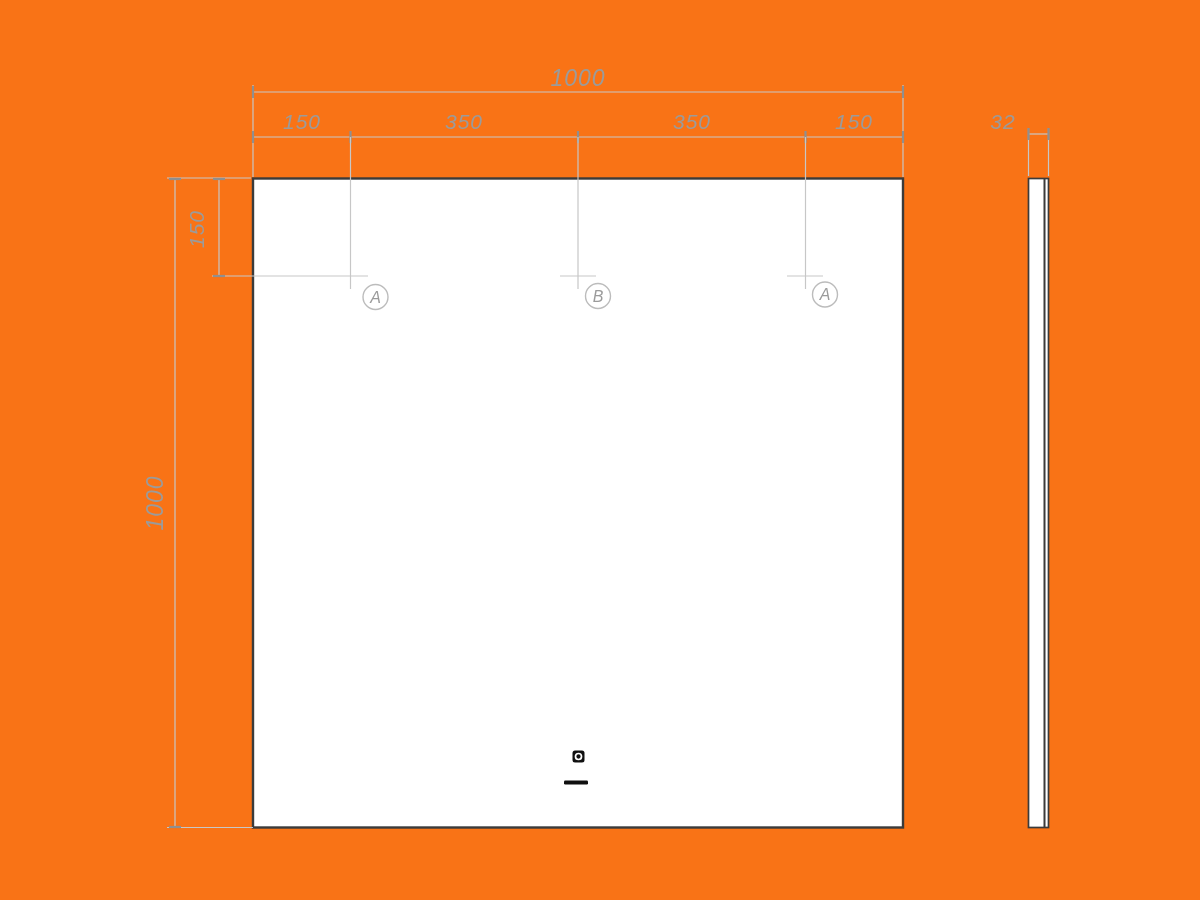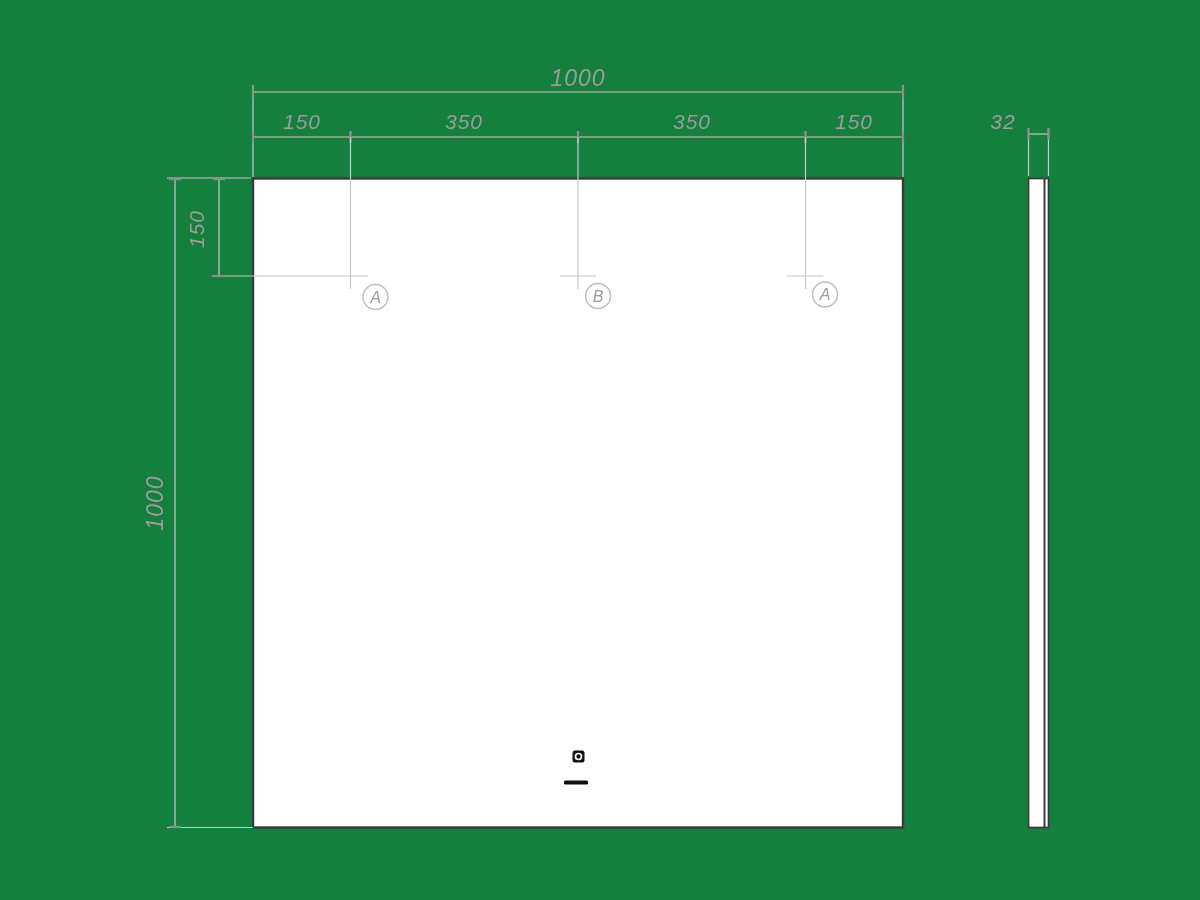--- a/index.html
+++ b/index.html
@@ -1,16 +1,16 @@
 <!DOCTYPE html>
 <html><head>
 <meta charset="utf-8">
 <style>
   html,body{margin:0;padding:0;background:#ffffff;}
-  .stage{position:relative;width:1200px;height:900px;background:#15803d;overflow:hidden;
+  .stage{position:relative;width:1200px;height:900px;background:#f97316;overflow:hidden;
          font-family:"Liberation Sans",sans-serif;}
   svg{position:absolute;left:0;top:0;}
   .dim-line{stroke:#c7c7c7;stroke-width:1.2;fill:none;}
   .tick{stroke:#8f8f8f;stroke-width:2.2;fill:none;}
   .outline{stroke:#3b3b3b;fill:#ffffff;}
   .marker-circle{stroke:#bcbcbc;stroke-width:1.4;fill:none;}
   .t{fill:#9b9b9b;font-family:"Liberation Sans",sans-serif;font-style:italic;letter-spacing:1px;}
   .t-lg{font-size:23px;}
   .t-md{font-size:21px;}
   .t-sm{font-size:16px;letter-spacing:0;}

